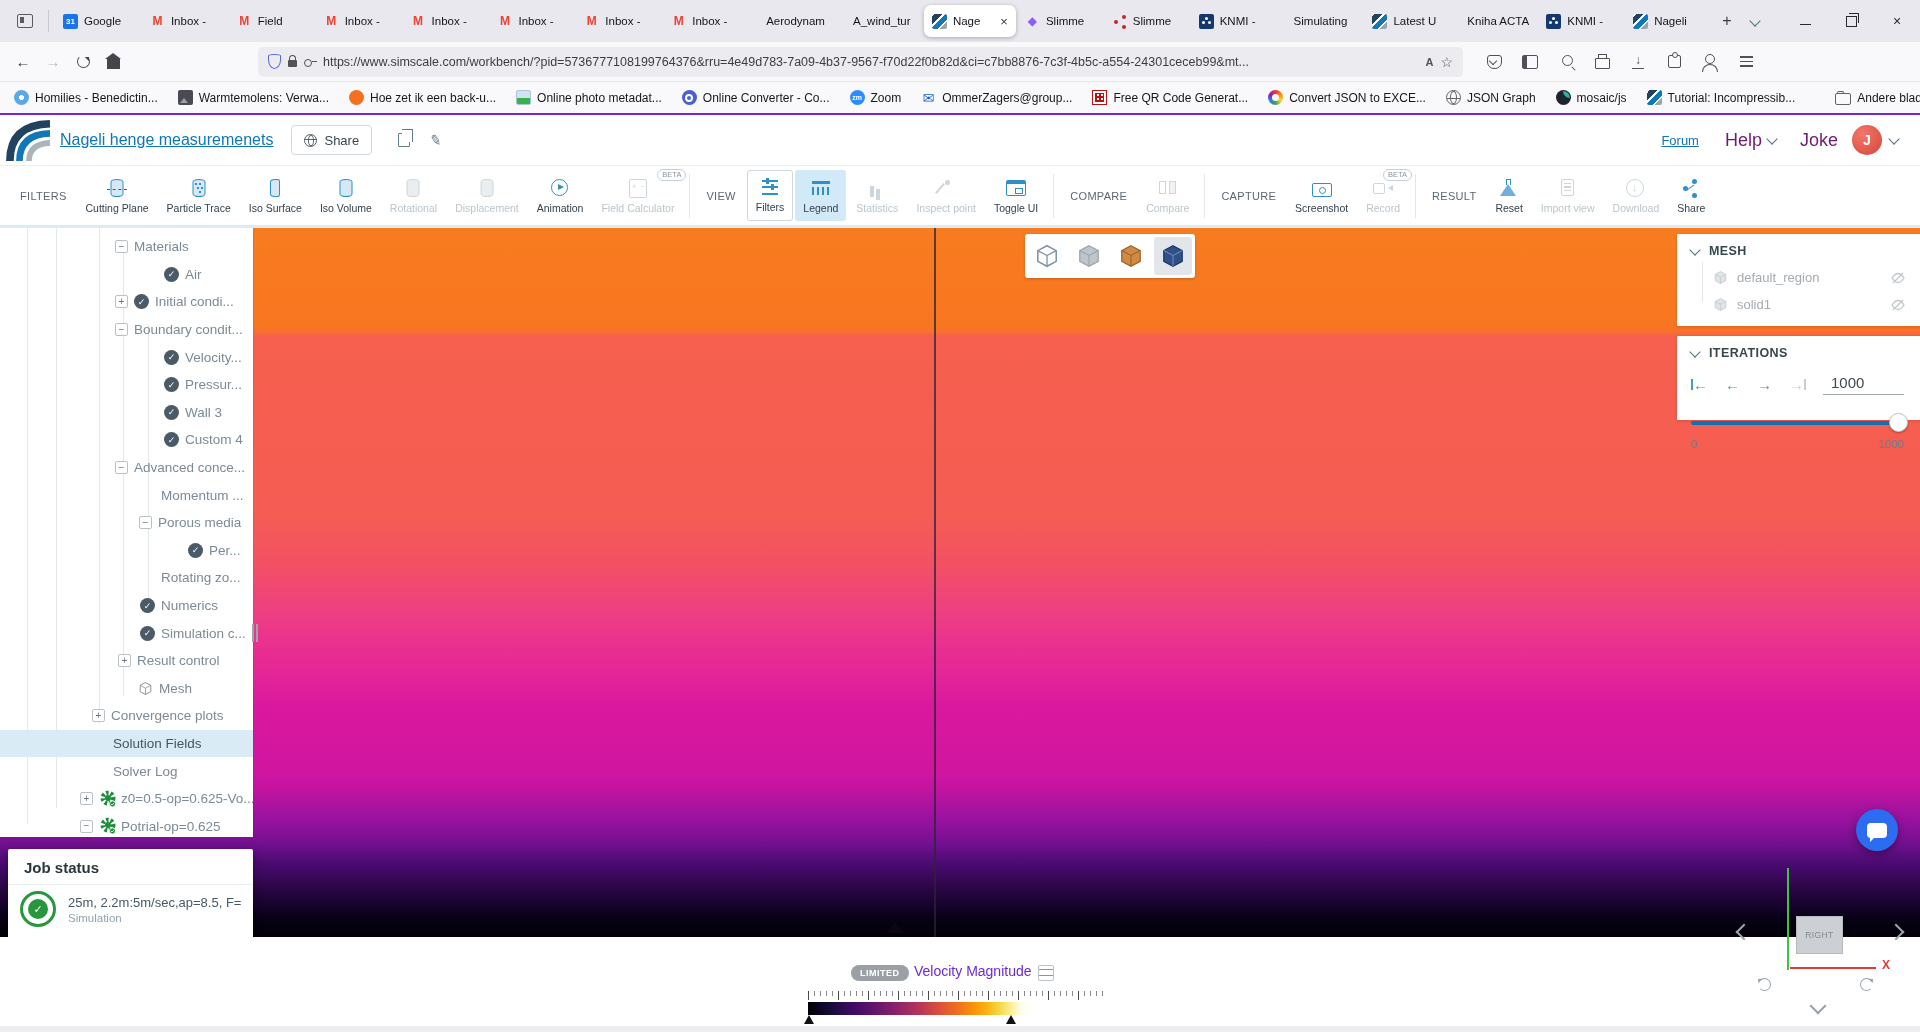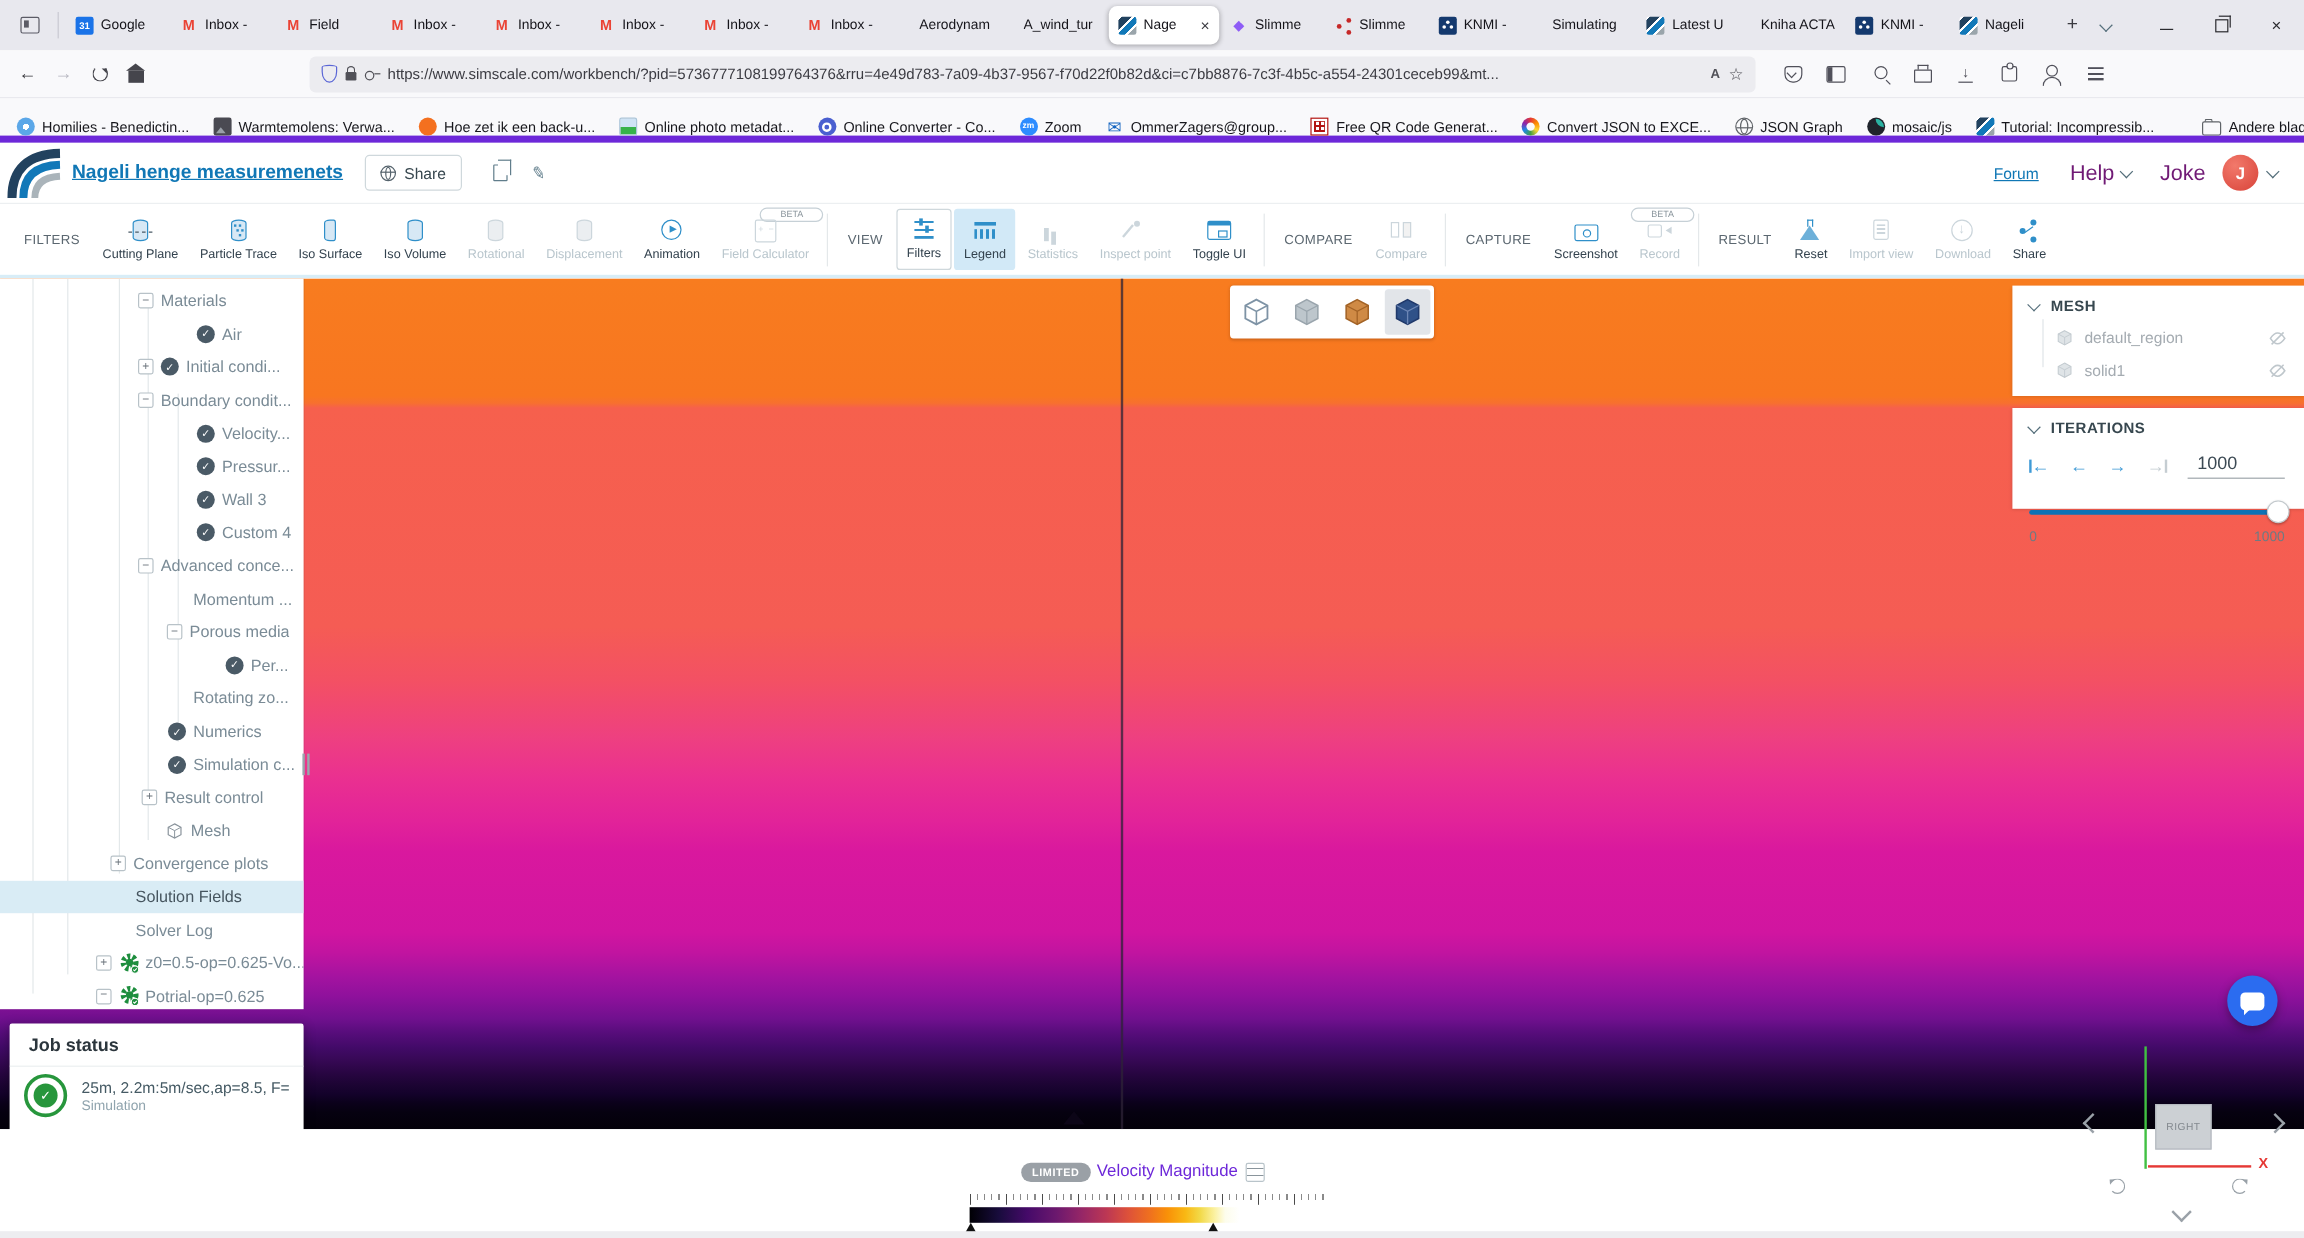--- a/index.html
+++ b/index.html
@@ -70,21 +70,21 @@
   .g-down{position:relative;width:12px;height:12px}
   .g-down::before{content:"↓";position:absolute;left:3px;top:-3px;font-size:12px;color:#50505a;font-weight:bold}
   .g-down::after{content:"";position:absolute;left:0;bottom:-1px;width:12px;border-top:1.7px solid #50505a}
   .g-puzzle{width:11px;height:11px;border:1.6px solid #50505a;border-radius:2px;position:relative}
   .g-puzzle::before{content:"";position:absolute;left:3px;top:-4px;width:4px;height:4px;border-radius:50%;border:1.5px solid #50505a;background:#f9f9fb}
   .g-person{width:8px;height:8px;border:1.6px solid #50505a;border-radius:50%;position:relative;margin-top:-6px}
   .g-person::after{content:"";position:absolute;left:-4px;top:9px;width:14px;height:7px;border:1.6px solid #50505a;border-bottom:none;border-radius:8px 8px 0 0}
   .g-menu{width:13px;height:11px;background:repeating-linear-gradient(180deg,#50505a 0 1.7px,transparent 1.7px 4.7px)}
 
   
-  .bookbar{position:relative;height:31px;background:#f9f9fb;display:flex;align-items:flex-end;padding:0 14px;gap:20px;border-bottom:6px solid #6d28d9;font-size:12px;color:#17171c}
+  .bookbar{position:relative;height:31px;background:#f9f9fb;display:flex;align-items:center;padding:0 14px;gap:20px;border-bottom:2px solid #6d28d9;font-size:12px;color:#17171c}
   .bm{display:flex;align-items:center;gap:6px;white-space:nowrap}
   .bmspacer{flex:1}
   .bico{width:15px;height:15px;position:relative;display:inline-flex;align-items:center;justify-content:center;flex:none}
   .ic-flower{background:radial-gradient(circle,#fff 2.5px,#5ba7e8 2.5px);border-radius:50%}
   .ic-image{background:#4a4a52;border-radius:2px}
   .ic-image::before{content:"";position:absolute;left:2px;bottom:2px;border-left:4px solid transparent;border-right:4px solid transparent;border-bottom:5px solid #9aa0a8}
   .ic-orange{background:#f4701f;border-radius:50%}
   .ic-photo{background:linear-gradient(180deg,#cfe3f5 55%,#37b24a 55%);border:1px solid #aac4d8;border-radius:2px;box-sizing:border-box}
   .ic-oblue{background:#4a5fd0;border-radius:50%}
   .ic-oblue::before{content:"";position:absolute;inset:3.5px;border:2px solid #fff;border-radius:50%}
@@ -99,21 +99,21 @@
   .ic-globe::before{content:"";position:absolute;left:0;right:0;top:50%;border-top:1.5px solid #5f6368}
   .ic-globe::after{content:"";position:absolute;left:25%;top:0;bottom:0;width:50%;border:1.5px solid #5f6368;border-radius:50%;box-sizing:border-box}
   .ic-mosaic{background:#20242c;border-radius:50%}
   .ic-mosaic::before{content:"";position:absolute;right:1px;top:1px;width:7px;height:7px;background:#2bb3a3;border-radius:0 100% 0 100%}
   .ic-folder{width:14px;height:10px;border:1.5px solid #5f6368;border-radius:2px;position:relative;margin-top:3px}
   .ic-folder::before{content:"";position:absolute;left:1px;top:-3.5px;width:5px;height:2px;border:1.5px solid #5f6368;border-bottom:none;border-radius:2px 2px 0 0}
 
   
   .appheader{position:relative;height:50px;background:#fff;display:flex;align-items:center;border-bottom:1px solid #eceff1}
   .sslogo{width:58px;height:50px;display:flex;align-items:center;justify-content:center}
-  .ptitle{font-size:16px;font-weight:bold;color:#1077b5;text-decoration:underline;margin-left:2px}
+  .ptitle{font-size:16px;font-weight:normal;color:#1077b5;text-decoration:underline;margin-left:2px}
   .sharebtn{display:flex;align-items:center;gap:7px;border:1px solid #cfd8dc;border-radius:4px;height:28px;padding:0 12px;margin-left:18px;color:#37474f;font-size:13px}
   .globeglyph{width:13px;height:13px;border:1.5px solid #55636c;border-radius:50%;position:relative;box-sizing:border-box}
   .globeglyph::before{content:"";position:absolute;left:-1px;right:-1px;top:45%;border-top:1.3px solid #55636c}
   .globeglyph::after{content:"";position:absolute;left:25%;top:0;bottom:0;width:50%;border:1.3px solid #55636c;border-radius:50%;box-sizing:border-box}
   .dupglyph{width:10px;height:12px;border:1.5px solid #607d8b;border-radius:1px;position:relative;margin-left:26px}
   .dupglyph::before{content:"";position:absolute;left:3px;top:-5px;width:10px;height:12px;border:1.5px solid #607d8b;border-left:none;border-bottom:none;background:#fff}
   .penglyph{font-size:14px;color:#607d8b;margin-left:20px;transform:rotate(10deg)}
   .hdrspacer{flex:1}
   .hlink{font-size:13px;color:#1077b5;text-decoration:underline;margin-right:26px}
   .hplain{font-size:18px;color:#701a75;margin-right:6px}
@@ -126,21 +126,21 @@
   .tgroup{display:flex;align-items:stretch}
   .tglabel{align-self:center;font-size:11px;color:#5b6770;margin:0 10px;letter-spacing:.3px}
   .titems{display:flex;align-items:stretch}
   .titem{position:relative;display:flex;flex-direction:column;align-items:center;justify-content:flex-end;padding:6px 8px 7px;margin:4px 1px;border-radius:3px;color:#33424e}
   .titem .tlabel{font-size:10.5px;margin-top:3px;white-space:nowrap}
   .titem .tbi{color:#2f8fc9}
   .titem.off{color:#b9c6cd}
   .titem.off .tbi{color:#ccd6dc}
   .titem.boxed{border:1px solid #cfd8dc;background:#fff}
   .titem.sel{background:#d2e9f7}
-  .beta{position:absolute;top:-1px;right:-4px;border:1px solid #c6d0d6;border-radius:7px;font-size:7.5px;color:#8a959c;background:#fff;padding:0 16px;line-height:10px}
+  .beta{position:absolute;top:-1px;right:-4px;border:1px solid #c6d0d6;border-radius:7px;font-size:7.5px;color:#8a959c;background:#fff;padding:0 4px;line-height:10px}
   .tsep{width:1px;background:#e4e8ea;align-self:center;height:44px;margin:0 6px}
   .tgroup:last-child .tsep{display:none}
   .tbi{position:relative;width:24px;height:21px}
   .ic-cutplane::before,.ic-isovol::before,.ic-rotational::before,.ic-displacement::before,.ic-particle::before,.ic-isosurf::before{
     content:"";position:absolute;left:50%;transform:translateX(-50%);top:1px;width:13px;height:18px;
     border:1.5px solid currentColor;border-radius:50%/16%;background:rgba(140,190,225,.35);box-sizing:border-box}
   .titem.off .ic-rotational::before,.titem.off .ic-displacement::before{background:rgba(190,200,208,.3)}
   .ic-cutplane::after{content:"";position:absolute;left:2px;right:2px;top:50%;border-top:1.5px dashed #4a5a66}
   .ic-particle::after{content:"";position:absolute;left:8px;top:5px;width:2px;height:2px;background:currentColor;box-shadow:4px 0 0 currentColor,2px 4px 0 currentColor,6px 4px 0 currentColor,4px 8px 0 currentColor}
   .ic-isosurf::before{width:10px;border-radius:50% 20% 20% 50%/16%}

